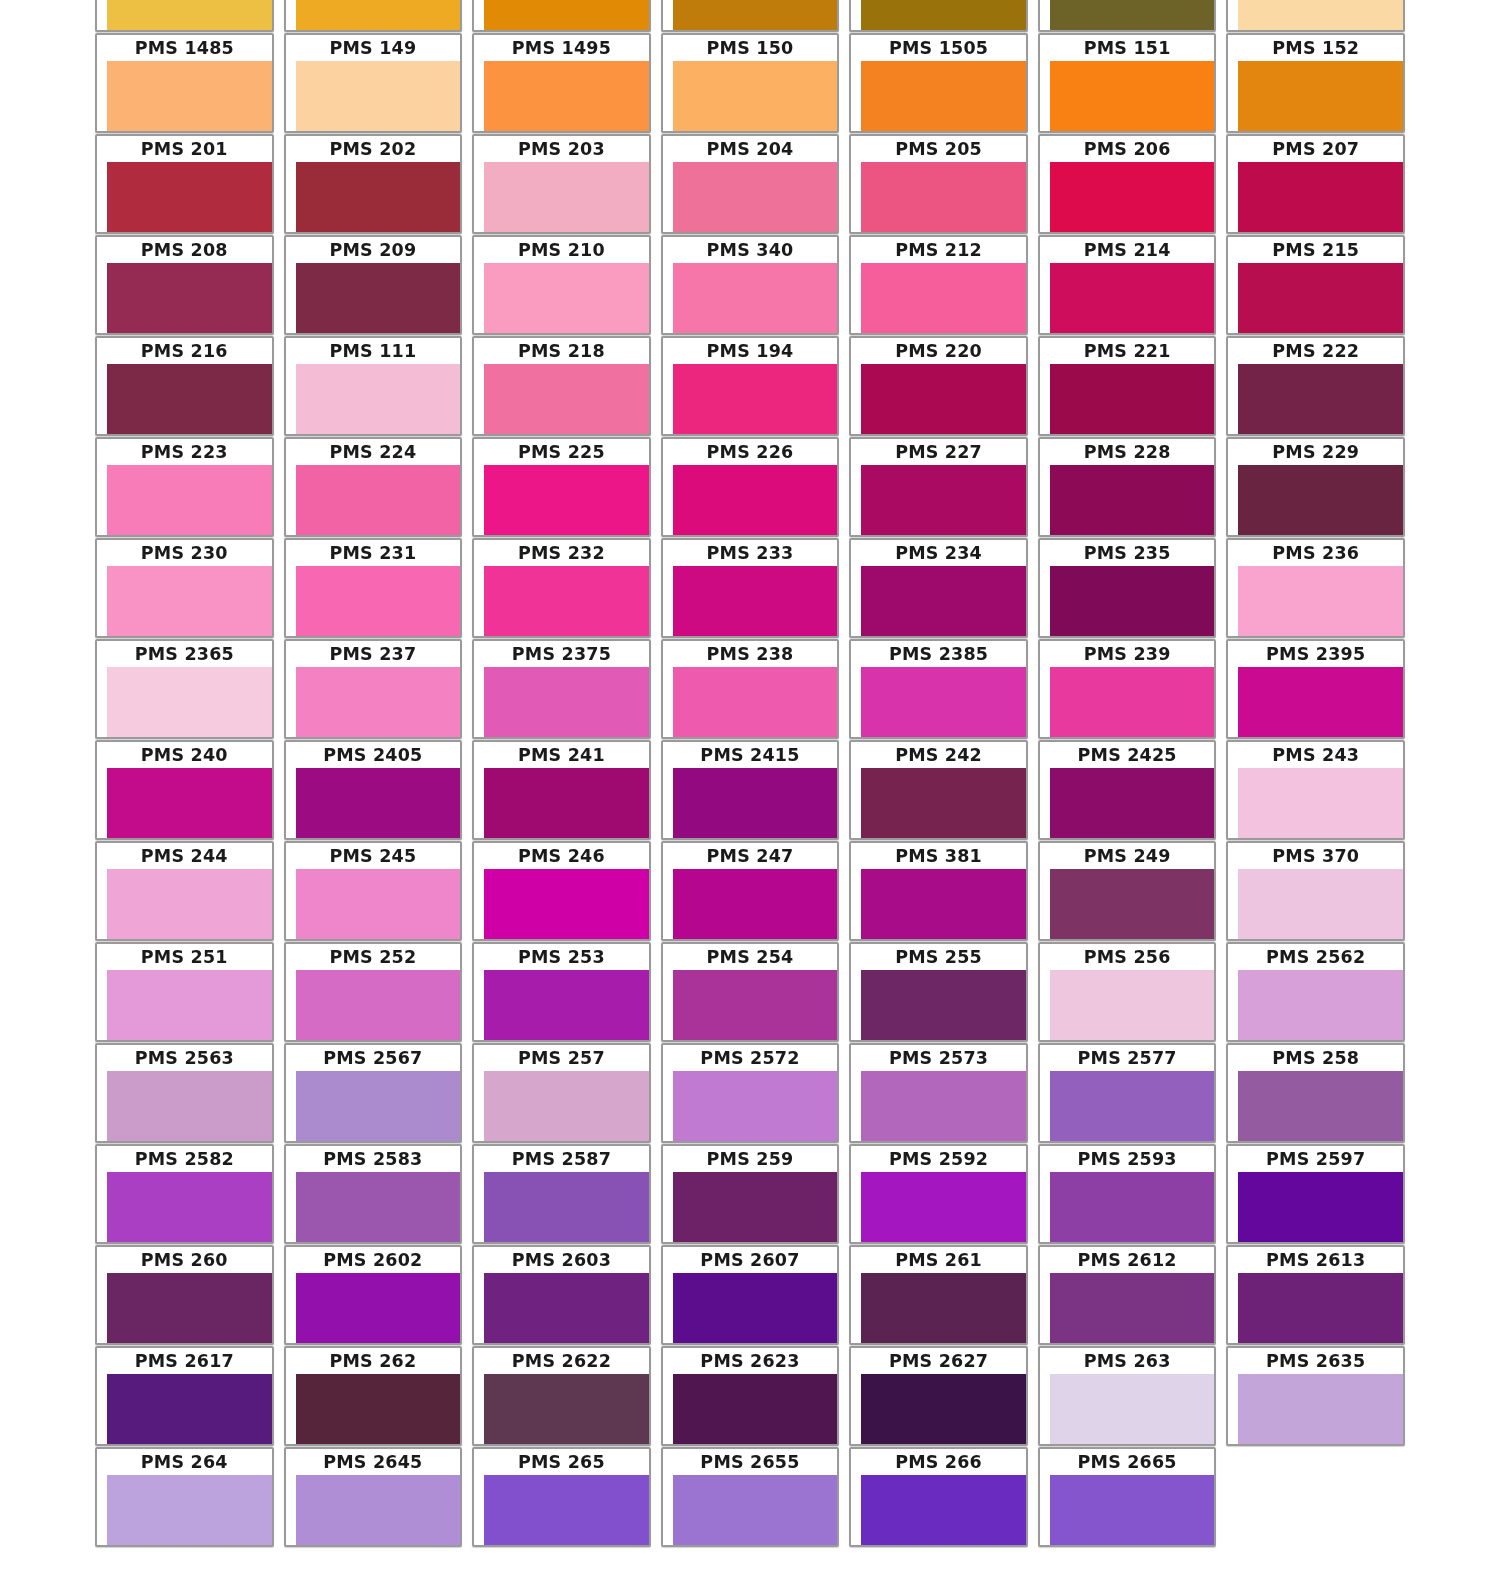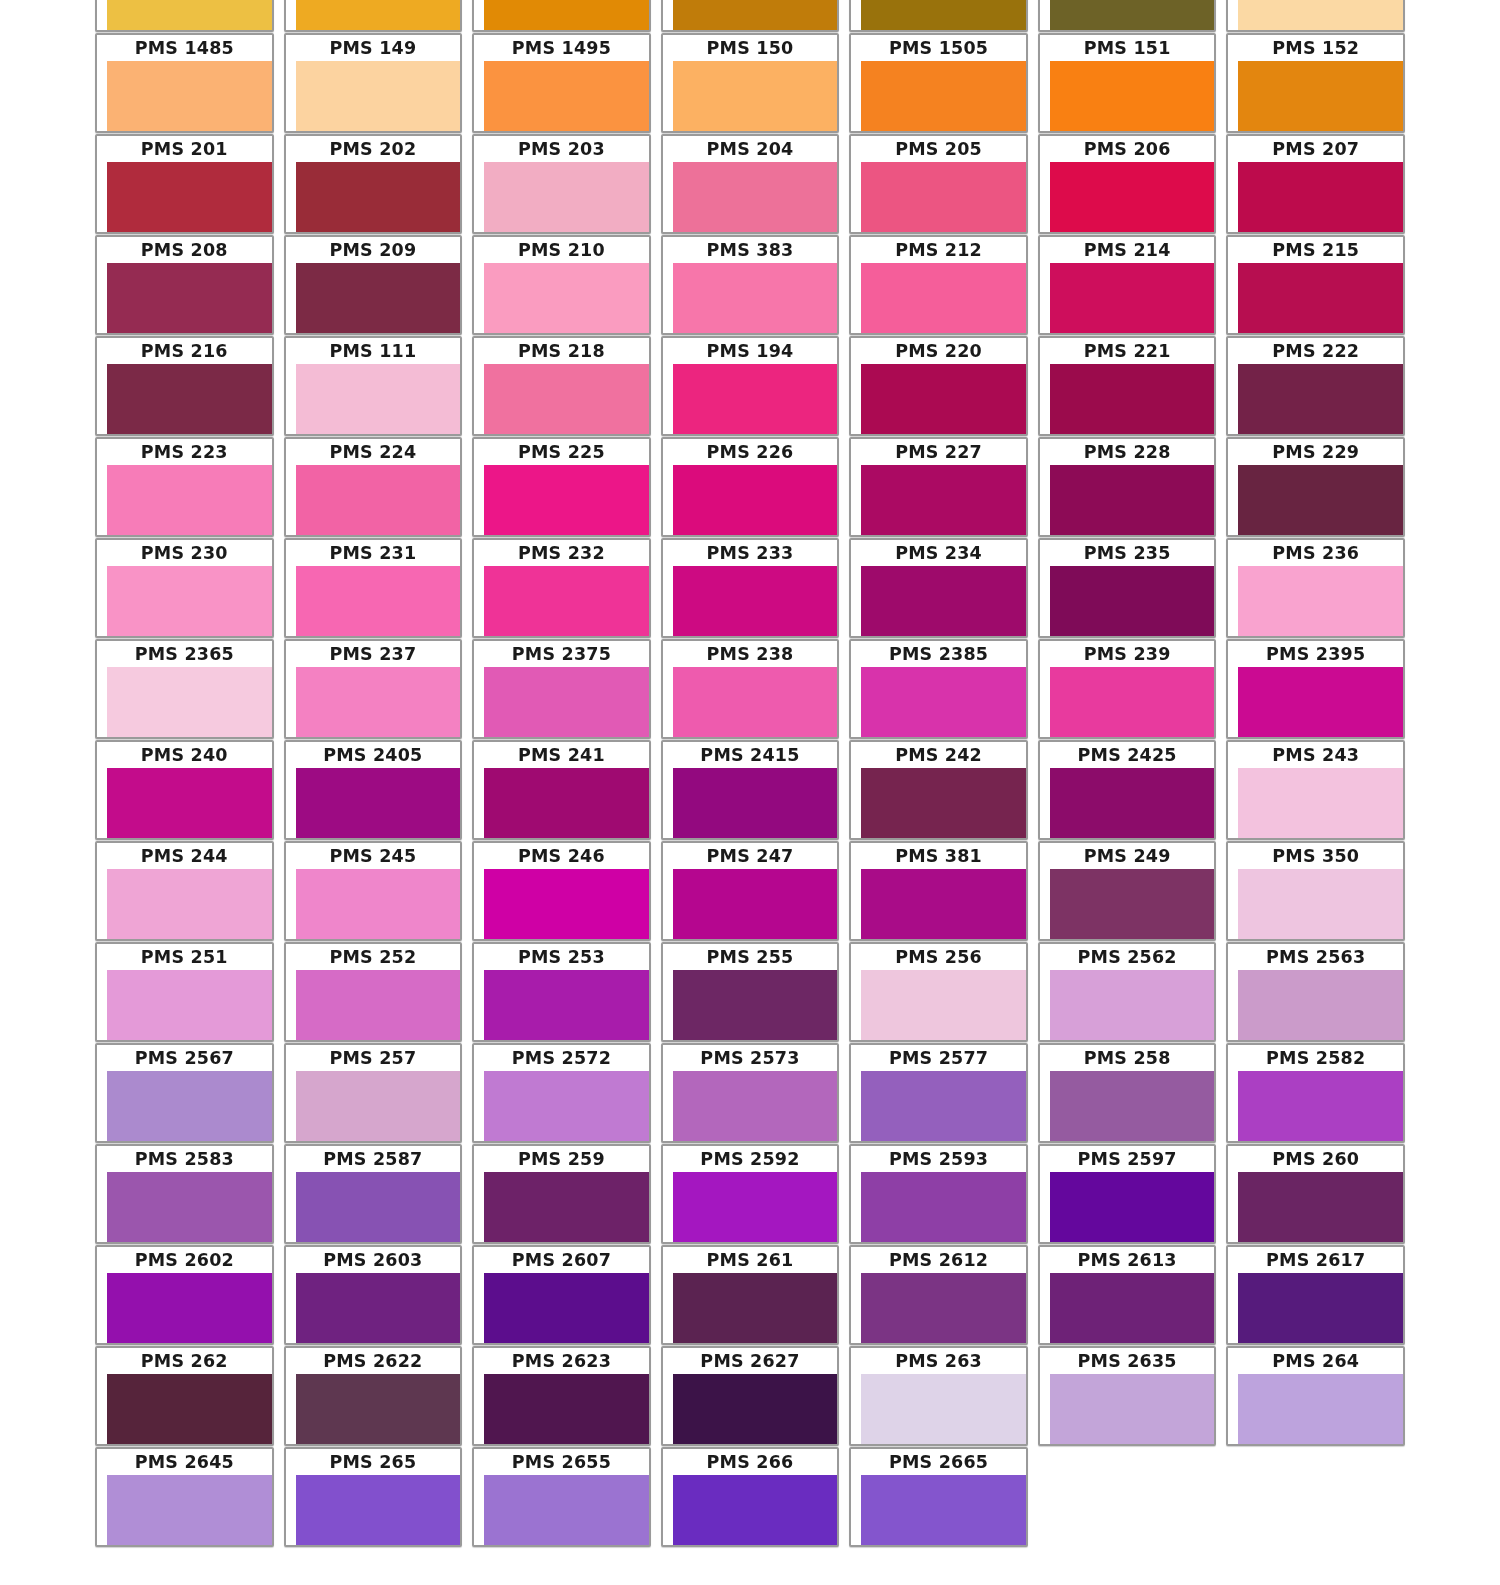--- a/index.html
+++ b/index.html
@@ -149,21 +149,21 @@
       </div>
       <div class="swatch-card">
         <div class="swatch-label">PMS 209</div>
         <div class="swatch-color" style="background-color: rgb(124, 42, 69);"></div>
       </div>
       <div class="swatch-card">
         <div class="swatch-label">PMS 210</div>
         <div class="swatch-color" style="background-color: rgb(250, 156, 192);"></div>
       </div>
       <div class="swatch-card">
-        <div class="swatch-label">PMS 383</div>
+        <div class="swatch-label">PMS 340</div>
         <div class="swatch-color" style="background-color: rgb(247, 118, 170);"></div>
       </div>
       <div class="swatch-card">
         <div class="swatch-label">PMS 212</div>
         <div class="swatch-color" style="background-color: rgb(245, 94, 154);"></div>
       </div>
       <div class="swatch-card">
         <div class="swatch-label">PMS 214</div>
         <div class="swatch-color" style="background-color: rgb(206, 14, 92);"></div>
       </div>
@@ -329,34 +329,38 @@
       </div>
       <div class="swatch-card">
         <div class="swatch-label">PMS 381</div>
         <div class="swatch-color" style="background-color: rgb(169, 12, 136);"></div>
       </div>
       <div class="swatch-card">
         <div class="swatch-label">PMS 249</div>
         <div class="swatch-color" style="background-color: rgb(125, 51, 100);"></div>
       </div>
       <div class="swatch-card">
-        <div class="swatch-label">PMS 350</div>
+        <div class="swatch-label">PMS 370</div>
         <div class="swatch-color" style="background-color: rgb(238, 197, 224);"></div>
       </div>
       <div class="swatch-card">
         <div class="swatch-label">PMS 251</div>
         <div class="swatch-color" style="background-color: rgb(228, 154, 216);"></div>
       </div>
       <div class="swatch-card">
         <div class="swatch-label">PMS 252</div>
         <div class="swatch-color" style="background-color: rgb(214, 107, 198);"></div>
       </div>
       <div class="swatch-card">
         <div class="swatch-label">PMS 253</div>
         <div class="swatch-color" style="background-color: rgb(168, 28, 171);"></div>
+      </div>
+      <div class="swatch-card">
+        <div class="swatch-label">PMS 254</div>
+        <div class="swatch-color" style="background-color: rgb(169, 51, 153);"></div>
       </div>
       <div class="swatch-card">
         <div class="swatch-label">PMS 255</div>
         <div class="swatch-color" style="background-color: rgb(109, 39, 100);"></div>
       </div>
       <div class="swatch-card">
         <div class="swatch-label">PMS 256</div>
         <div class="swatch-color" style="background-color: rgb(238, 198, 221);"></div>
       </div>
       <div class="swatch-card">

